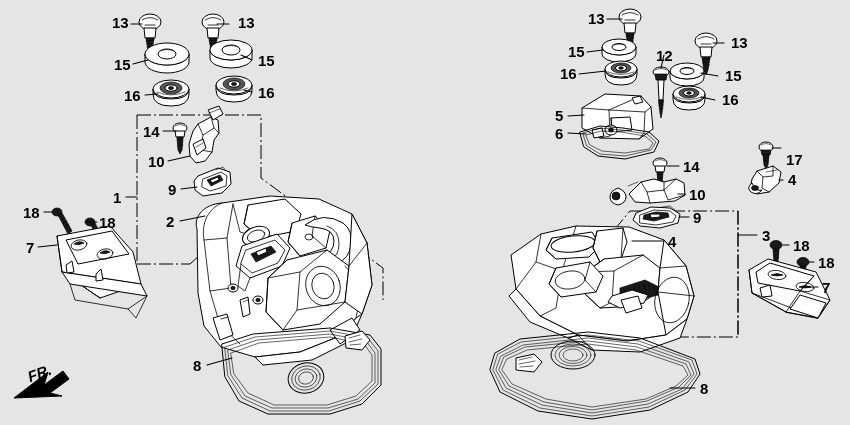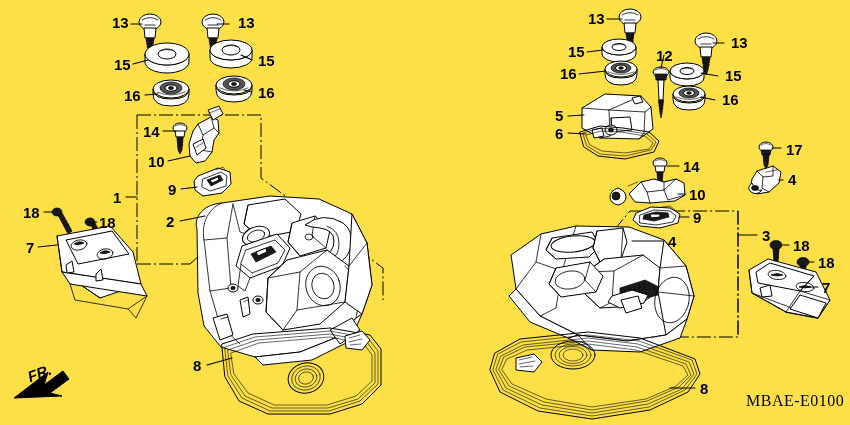--- a/index.html
+++ b/index.html
@@ -7,21 +7,21 @@
     padding: 0;
     background: #ffffff;
   }
   body {
     font-family: "Liberation Sans", sans-serif;
   }
   #diagram-root {
     position: relative;
     width: 850px;
     height: 425px;
-    background: #fde047;
+    background: #e5e5e5;
     overflow: hidden;
   }
   svg#art {
     position: absolute;
     top: 0; left: 0;
     width: 850px;
     height: 425px;
   }
   .ln { fill: none; stroke: #000; stroke-width: 1; stroke-linecap: round; stroke-linejoin: round; }
   .ln-thin { fill: none; stroke: #000; stroke-width: 0.8; stroke-linecap: round; stroke-linejoin: round; }
@@ -501,29 +501,28 @@
 
   <div class="lbl" style="left:588px; top:11px;">13</div>
   <div class="lbl" style="left:731px; top:35px;">13</div>
   <div class="lbl" style="left:568px; top:44px;">15</div>
   <div class="lbl" style="left:656px; top:48px;">12</div>
   <div class="lbl" style="left:560px; top:66px;">16</div>
   <div class="lbl" style="left:725px; top:68px;">15</div>
   <div class="lbl" style="left:722px; top:92px;">16</div>
   <div class="lbl" style="left:555px; top:108px;">5</div>
   <div class="lbl" style="left:555px; top:126px;">6</div>
-  <div class="lbl" style="left:786px; top:142px;">17</div>
+  <div class="lbl" style="left:786px; top:152px;">17</div>
   <div class="lbl" style="left:683px; top:159px;">14</div>
   <div class="lbl" style="left:788px; top:172px;">4</div>
   <div class="lbl" style="left:689px; top:187px;">10</div>
   <div class="lbl" style="left:693px; top:210px;">9</div>
   <div class="lbl" style="left:762px; top:228px;">3</div>
   <div class="lbl" style="left:668px; top:234px;">4</div>
   <div class="lbl" style="left:793px; top:238px;">18</div>
   <div class="lbl" style="left:818px; top:255px;">18</div>
   <div class="lbl" style="left:822px; top:280px;">7</div>
   <div class="lbl" style="left:700px; top:381px;">8</div>
 
   <div class="fr-text" style="left:31px; top:368px;">FR.</div>
 
-  <div class="code" style="left:746px; top:392px;">MBAE-E0100</div>
 
 </div>
 
 </body></html>

